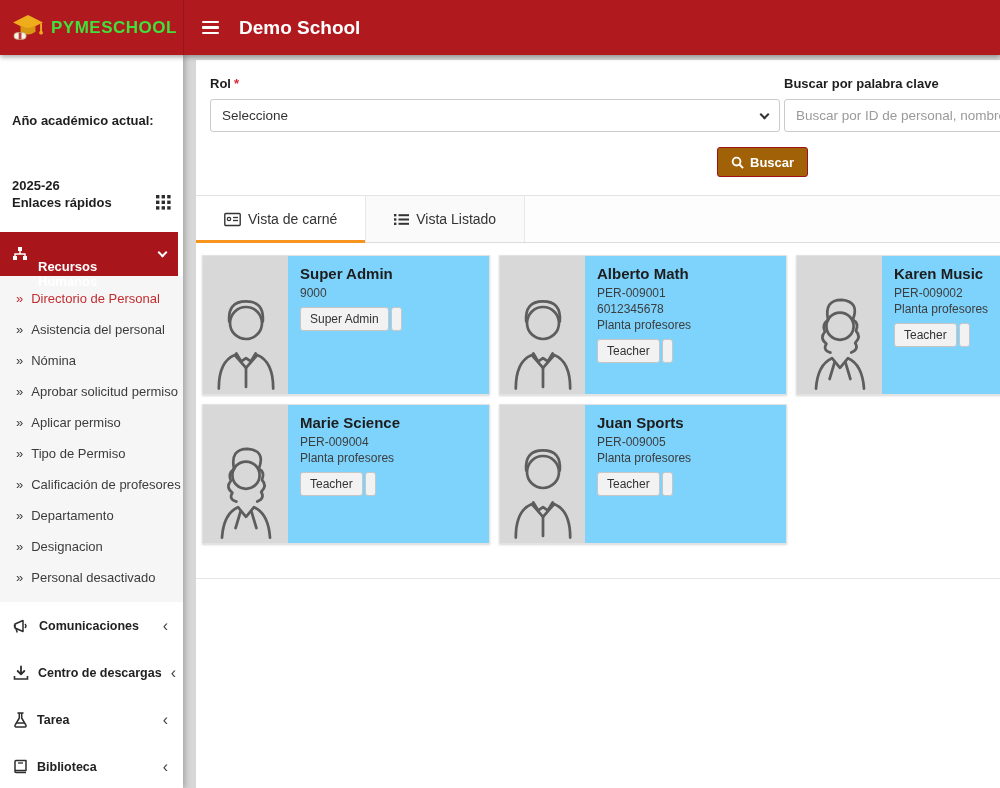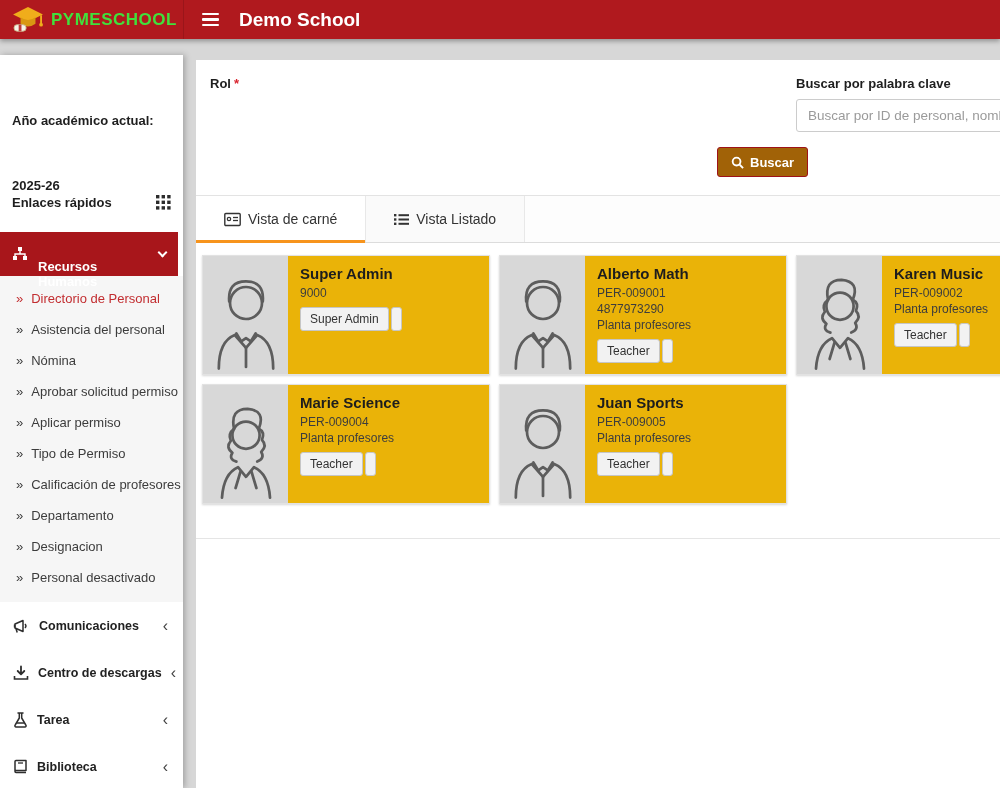--- a/index.html
+++ b/index.html
@@ -6,21 +6,21 @@
   html,body { width:1000px; height:788px; }
   body {
     font-family: "Liberation Sans", sans-serif;
     background:#d7d7d7;
     position:relative;
     overflow:hidden;
     color:#222;
   }
 
   
-  .header { position:absolute; top:0; left:0; width:100%; height:39px; display:flex; z-index:10;
+  .header { position:absolute; top:0; left:0; width:100%; height:55px; display:flex; z-index:10;
             box-shadow:0 2px 5px rgba(0,0,0,.35); }
   .brand { width:183px; background:#b0191e; display:flex; align-items:center; padding-left:12px; gap:7px; flex:none; }
   .brand-text { color:#41e03c; font-weight:bold; font-size:17px; letter-spacing:.5px; }
   .topbar { flex:1; background:#b0191e; display:flex; align-items:center; padding-left:14px; border-left:1px solid rgba(0,0,0,.12); position:relative; }
   .hamburger { display:inline-flex; flex-direction:column; gap:3px; cursor:pointer; padding:4px; }
   .hamburger span { width:17px; height:2.5px; background:#fff; border-radius:1px; }
   .app-title { color:#fff; font-weight:bold; font-size:19px; margin-left:16px; }
 
   
   .sidebar { position:absolute; top:55px; left:0; width:183px; bottom:0; background:#fff; z-index:5;
@@ -41,21 +41,21 @@
   .modules { background:#fff; }
   .module { height:47px; display:flex; align-items:center; gap:9px; padding:0 13px; cursor:pointer; }
   .module .mod-label { font-weight:bold; font-size:12.5px; color:#222; white-space:nowrap; }
   .module .mod-icon { flex:none; display:inline-flex; }
   .chev-left { margin-left:auto; color:#444; font-size:16px; line-height:1; padding-right:2px; }
 
   
   .main { position:absolute; left:196px; top:60px; right:0; bottom:0; background:#fff; }
   .criteria { border-bottom:1px solid #e3e3e3; }
   .crit-title { font-size:19px; font-weight:400; color:#333; padding:15px 16px 13px; border-bottom:1px solid #e8e8e8; }
-  .form-row { display:flex; gap:16px; padding:16px 14px 0; }
+  .form-row { display:flex; gap:4px; padding:16px 14px 0; }
   .field label { font-weight:bold; font-size:13px; color:#1e1e1e; display:block; }
   .req { color:#d9232d; margin-left:3px; }
   .field-rol { width:570px; flex:none; }
   .field-keyword { width:420px; flex:none; }
   .select-box { margin-top:8px; height:33px; border:1px solid #ccc; border-radius:3px; background:#fff;
                 display:flex; align-items:center; padding:0 11px; font-size:13.5px; color:#333; cursor:pointer; }
   .select-box .chev-down { color:#333; }
   .text-input { margin-top:8px; height:33px; width:100%; border:1px solid #ccc; border-radius:3px; padding:0 11px;
                 font-size:13.5px; color:#333; outline:none; font-family:"Liberation Sans",sans-serif; }
   .text-input::placeholder { color:#9a9a9a; }
@@ -66,21 +66,21 @@
 
   
   .tabbar { display:flex; border-bottom:1px solid #dcdcdc; height:47px; background:#fdfdfd; }
   .tab { display:flex; align-items:center; gap:7px; padding:0 28px; font-size:14px; color:#333;
          border-right:1px solid #e8e8e8; position:relative; cursor:pointer; background:#fafafa; }
   .tab.active { background:#fff; }
   .tab.active::after { content:""; position:absolute; left:0; right:0; bottom:-1px; height:3px; background:#f7941d; }
 
   
   .cards { display:flex; flex-wrap:wrap; gap:9px; padding:12px 6px 34px; width:1090px; border-bottom:1px solid #e5e5e5; }
-  .card { width:288px; height:120px; background:#eab308; border:1px solid #e2e2e2; box-shadow:0 1px 2px rgba(0,0,0,.16);
+  .card { width:288px; height:140px; background:#7dd3fc; border:1px solid #e2e2e2; box-shadow:0 1px 2px rgba(0,0,0,.16);
           display:flex; overflow:hidden; cursor:pointer; }
   .avatar { width:85px; flex:none; background:#d8d8d8; display:flex; align-items:flex-end; justify-content:center; }
   .avatar svg { display:block; }
   .card-info { flex:1; padding:9px 12px 8px; overflow:hidden; }
   .card-name { font-weight:bold; font-size:15px; color:#1d1d1d; margin-bottom:3px; white-space:nowrap; }
   .card-line { font-size:12px; color:#3d3d3d; line-height:16px; white-space:nowrap; }
   .badge-row { display:flex; align-items:stretch; gap:2px; margin-top:6px; }
   .badge { font-size:12px; color:#333; background:#f2f2f2; border:1px solid #c6c6c6; border-radius:3px; padding:4px 9px; }
   .badge-stub { width:11px; background:#f2f2f2; border:1px solid #c6c6c6; border-radius:3px; }
 </style>
@@ -266,20 +266,24 @@
       </div>
     </div>
 </div>
 
 <div class="main">
 
   <div class="criteria">
     <div class="form-row">
       <div class="field field-rol">
         <label><span>Rol</span><span class="req">*</span></label>
+        <div class="select-box">
+          <span>Seleccione</span>
+          <span class="chev-down"></span>
+        </div>
       </div>
       <div class="field field-keyword">
         <label>Buscar por palabra clave</label>
         <input class="text-input" type="text" placeholder="Buscar por ID de personal, nombre," style="">
       </div>
     </div>
     <div class="button-row">
       <button class="btn-buscar">
         <span style="display:inline-flex;">
           <svg width="13" height="13" viewBox="0 0 14 14">
@@ -347,21 +351,21 @@
             <circle cx="50" cy="40" r="20"></circle>
             <path d="M29 38 Q27 13 50 13 Q73 13 71 38"></path>
             <path d="M16 122 Q16 88 36 80 L50 96 L64 80 Q84 88 84 122"></path>
             <path d="M38 78 L44 88 L50 84 L56 88 L62 78"></path>
             <path d="M50 96 L50 120"></path>
           </svg>
         </div>
         <div class="card-info">
           <div class="card-name">Alberto Math</div>
           <div class="card-line">PER-009001</div>
-          <div class="card-line">4877973290</div>
+          <div class="card-line">6012345678</div>
           <div class="card-line">Planta profesores</div>
           <div class="badge-row">
             <span class="badge">Teacher</span>
             <span class="badge-stub"></span>
           </div>
         </div>
       </div>
       <div class="card">
         <div class="avatar">
           <svg width="80" height="106" viewBox="0 0 100 125" fill="none" stroke="#5d5d5d" stroke-width="3.4" stroke-linecap="round" stroke-linejoin="round">

